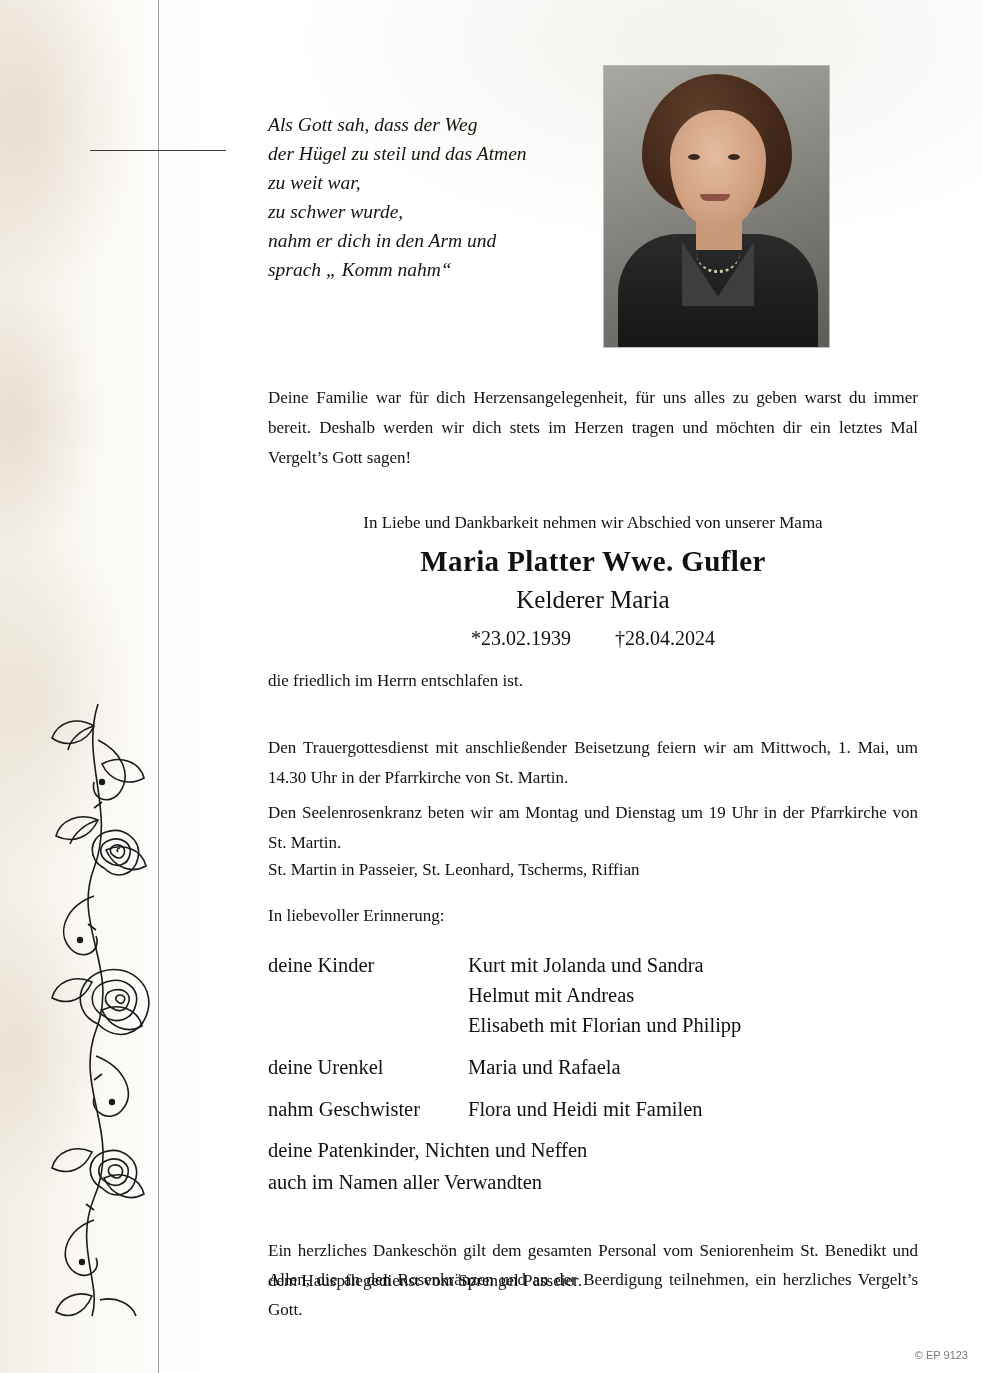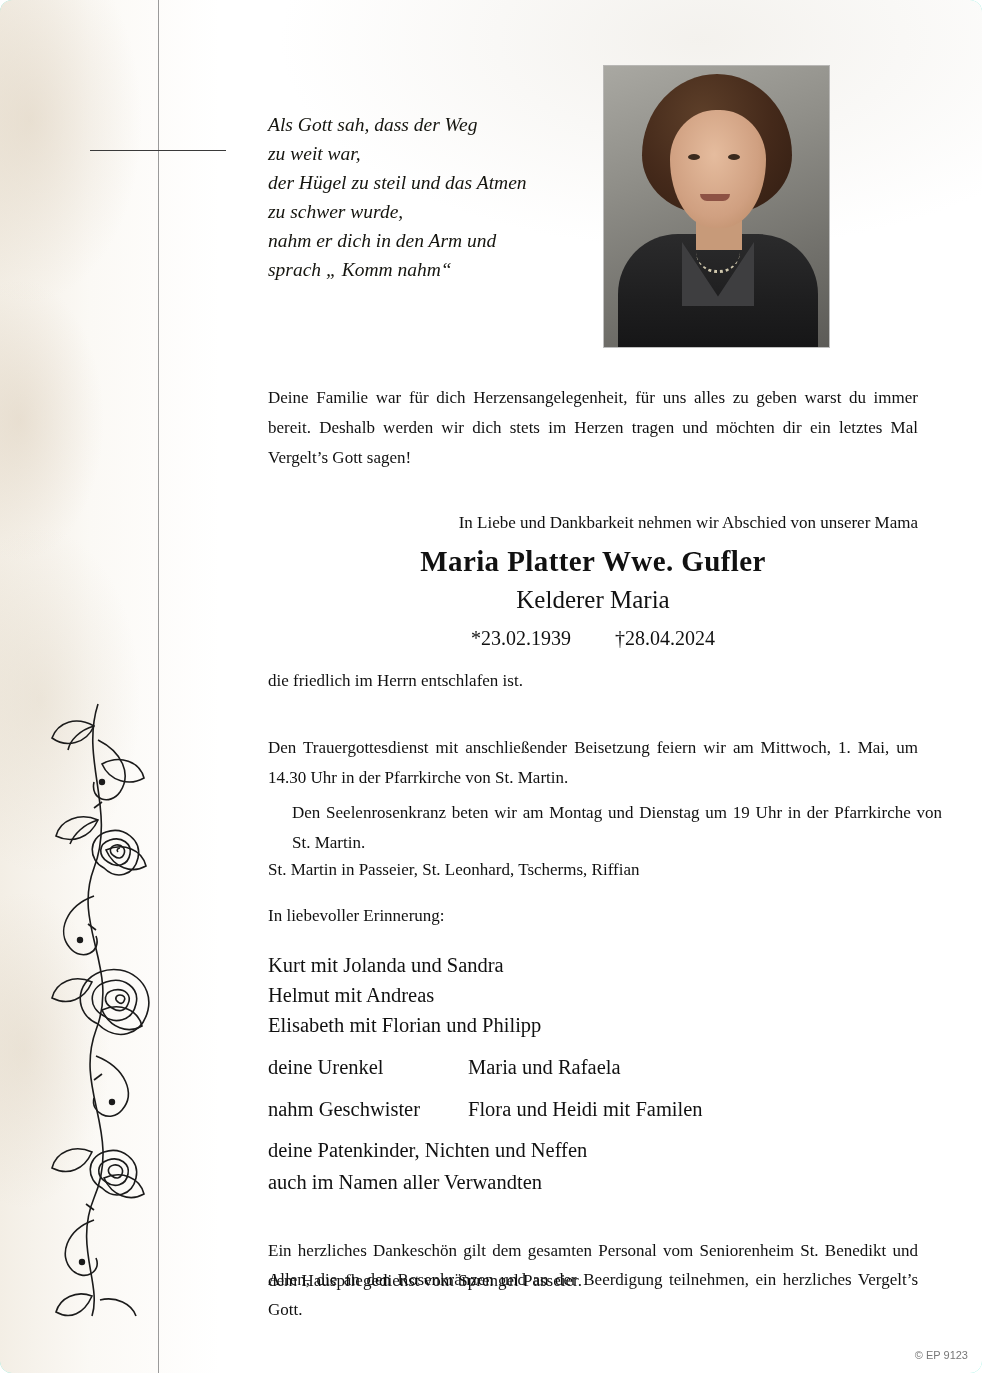--- a/index.html
+++ b/index.html
@@ -8,21 +8,20 @@
     background: #ffffff;
   }
   .page {
     position: relative;
     width: 982px;
     height: 1373px;
     background: #5eead4;
     overflow: hidden;
     font-family: "Liberation Serif", serif;
     color: #111111;
-    border-radius: 12px;
   }
   
   .paper-tint {
     position: absolute;
     inset: 0;
     background:
       radial-gradient(ellipse 160px 260px at 30px 120px, rgba(215,200,178,0.45), rgba(215,200,178,0) 70%),
       radial-gradient(ellipse 120px 200px at 20px 420px, rgba(208,190,165,0.35), rgba(208,190,165,0) 70%),
       radial-gradient(ellipse 140px 240px at 40px 700px, rgba(210,196,172,0.30), rgba(210,196,172,0) 72%),
       radial-gradient(ellipse 120px 220px at 24px 1050px, rgba(205,188,162,0.28), rgba(205,188,162,0) 72%),
@@ -123,21 +122,21 @@
   .body-text {
     position: absolute;
     left: 268px;
     width: 650px;
     font-size: 17px;
     line-height: 30px;
     color: #111111;
     text-align: justify;
   }
   .p1 { top: 383px; }
-  .p2 { top: 508px; text-align: right; }
+  .p2 { top: 508px; text-align: center; }
   .name-main {
     position: absolute;
     left: 268px; top: 545px; width: 650px;
     text-align: center;
     font-size: 29px;
     font-weight: bold;
     letter-spacing: 0.4px;
   }
   .name-sub {
     position: absolute;
@@ -148,21 +147,21 @@
   .dates {
     position: absolute;
     left: 268px; top: 627px; width: 650px;
     text-align: center;
     font-size: 20px;
   }
   .dates span { display: inline-block; }
   .dates .gap { width: 34px; }
   .p3 { top: 666px; text-align: left; }
   .p4 { top: 733px; }
-  .p5 { top: 798px; margin-left: 24px; }
+  .p5 { top: 798px; }
   .p6 { top: 855px; text-align: left; }
   .p7 { top: 901px; text-align: left; }
   .p10 { top: 1236px; }
   .p11 { top: 1265px; }
 
   .family {
     position: absolute;
     left: 268px;
     top: 950px;
     width: 650px;
@@ -196,22 +195,22 @@
 </head>
 <body>
 
 <div class="page">
   <div class="paper-tint"></div>
   <div class="vrule"></div>
   <div class="cross"></div>
 
   <div class="verse">
     <div>Als Gott sah, dass der Weg</div>
+    <div>der Hügel zu steil und das Atmen</div>
     <div>zu weit war,</div>
-    <div>der Hügel zu steil und das Atmen</div>
     <div>zu schwer wurde,</div>
     <div>nahm er dich in den Arm und</div>
     <div>sprach „ Komm nahm“</div>
   </div>
 
   <div class="portrait">
     <div class="ph-bg"></div>
     <div class="ph-body"></div>
     <div class="ph-neck"></div>
     <div class="ph-hair"></div>
@@ -237,20 +236,21 @@
   </div>
 
   <div class="body-text p3">die friedlich im Herrn entschlafen ist.</div>
   <div class="body-text p4">Den Trauergottesdienst mit anschließender Beisetzung feiern wir am Mittwoch, 1. Mai, um 14.30 Uhr in der Pfarrkirche von St. Martin.</div>
   <div class="body-text p5">Den Seelenrosenkranz beten wir am Montag und Dienstag um 19 Uhr in der Pfarrkirche von St. Martin.</div>
   <div class="body-text p6">St. Martin in Passeier, St. Leonhard, Tscherms, Riffian</div>
   <div class="body-text p7">In liebevoller Erinnerung:</div>
 
   <div class="family">
     <div class="fam-row">
+      <div class="fam-label">deine Kinder</div>
       <div class="fam-values">
         <div>Kurt mit Jolanda und Sandra</div>
         <div>Helmut mit Andreas</div>
         <div>Elisabeth mit Florian und Philipp</div>
       </div>
     </div>
     <div class="fam-row">
       <div class="fam-label">deine Urenkel</div>
       <div class="fam-values">
         <div>Maria und Rafaela</div>

